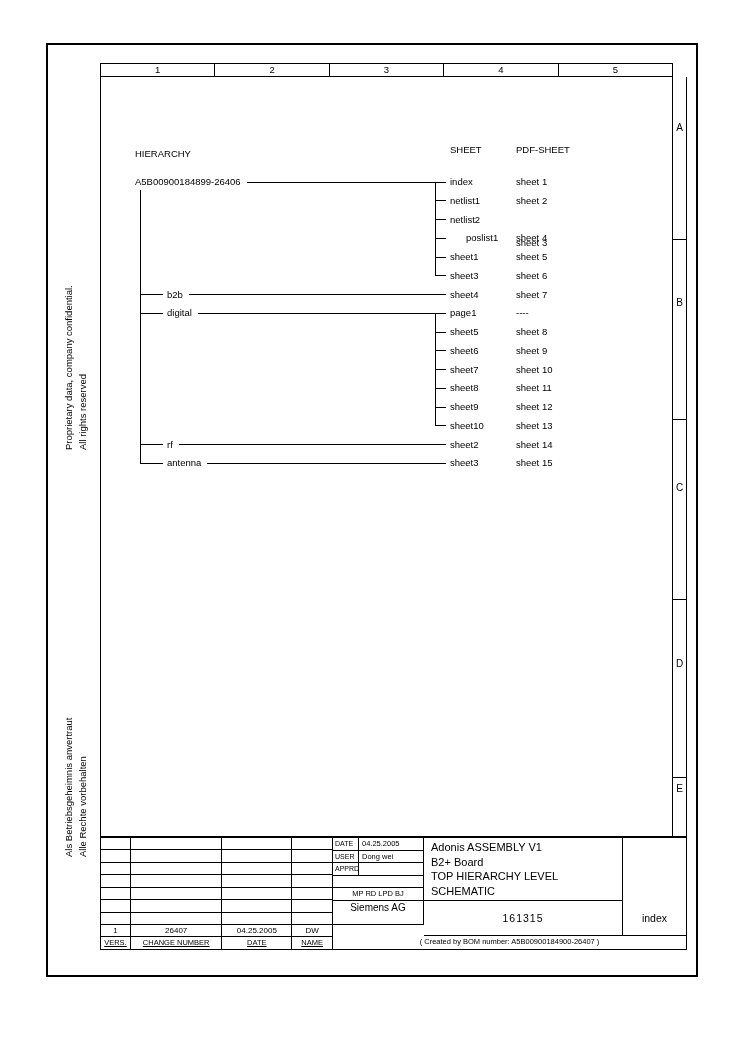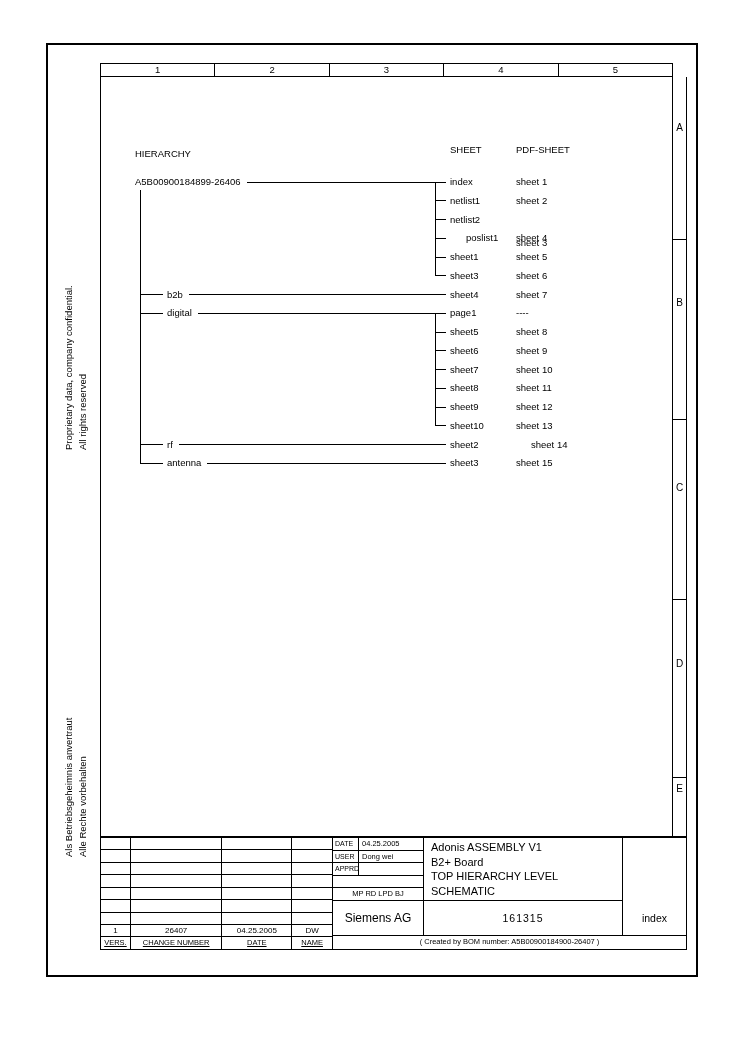--- a/index.html
+++ b/index.html
@@ -29,21 +29,21 @@
   .rev-row:last-child { border-bottom:none;text-decoration:underline; }
   .rev-cell { border-right:1px solid #000; text-align:center; font-size:8px; line-height:11.5px; overflow:hidden; }
   .rev-cell:last-child { border-right:none; }
   .rev-head .rev-cell { font-size:7.5px; }
   .appr { position:absolute; left:232px; top:0; width:91px; height:62.5px; border-right:1px solid #000; }
   .appr-row { display:flex; height:12.5px; border-bottom:1px solid #000; }
   .appr-label { width:26px; border-right:1px solid #000; font-size:7px; line-height:11px; padding-left:2px; }
   .appr-val { flex:1; font-size:7.5px; line-height:11px; padding-left:3px; white-space:nowrap; overflow:hidden; }
   .appr-row.no-div { border-bottom:1px solid #000; }
   .appr-dept { height:12.5px; border-bottom:1px solid #000; text-align:center; font-size:7.5px; line-height:11.5px; }
-  .company-cell { position:absolute; left:232px; top:63px; width:91px; height:35px; border-right:1px solid #000; border-bottom:1px solid #000; display:flex; align-items:center; justify-content:center; font-size:12px; }
+  .company-cell { position:absolute; left:232px; top:52px; width:91px; height:35px; border-right:1px solid #000; border-bottom:1px solid #000; display:flex; align-items:center; justify-content:center; font-size:10px; }
   .title-cell { position:absolute; left:323px; top:0; width:199px; height:62.5px; border-right:1px solid #000; border-bottom:1px solid #000; padding:2px 0 0 7px; }
   .title-line { font-size:11px; line-height:14.5px; white-space:nowrap; }
   .number-cell { position:absolute; left:323px; top:62.5px; width:199px; height:35px; border-right:1px solid #000; border-bottom:1px solid #000; display:flex; align-items:center; justify-content:center; font-size:10.5px; letter-spacing:1px; }
   .scale-cell { position:absolute; left:522px; top:0; width:63px; height:62.5px; border-bottom:1px solid #000; display:flex; align-items:center; justify-content:center; font-size:10px; }
   .sheetname-cell { position:absolute; left:522px; top:62.5px; width:63px; height:35px; border-bottom:1px solid #000; display:flex; align-items:center; justify-content:center; font-size:10.5px; }
   .bom-strip { position:absolute; left:232px; top:97.5px; width:353px; height:13px; text-align:center; font-size:7.5px; line-height:12px; }
 </style>
 </head>
 <body>
 
@@ -128,21 +128,21 @@
       <div class="hl" style="left: 435px; top: 406.5px; width: 11px;"></div>
       <div class="tree-text" style="left: 450px; top: 401px;">sheet9</div>
       <div class="tree-text" style="left: 516px; top: 401px;">sheet 12</div>
       <div class="hl" style="left: 435px; top: 425.25px; width: 11px;"></div>
       <div class="tree-text" style="left: 450px; top: 419.75px;">sheet10</div>
       <div class="tree-text" style="left: 516px; top: 419.75px;">sheet 13</div>
       <div class="hl" style="left: 140px; top: 444px; width: 23px;"></div>
       <div class="tree-text" style="left: 167px; top: 438.5px;">rf</div>
       <div class="hl" style="left: 179px; top: 444px; width: 267px;"></div>
       <div class="tree-text" style="left: 450px; top: 438.5px;">sheet2</div>
-      <div class="tree-text" style="left: 531px; top: 438.5px;">sheet 14</div>
+      <div class="tree-text" style="left: 516px; top: 438.5px;">sheet 14</div>
       <div class="hl" style="left: 140px; top: 462.75px; width: 23px;"></div>
       <div class="tree-text" style="left: 167px; top: 457.25px;">antenna</div>
       <div class="hl" style="left: 207px; top: 462.75px; width: 239px;"></div>
       <div class="tree-text" style="left: 450px; top: 457.25px;">sheet3</div>
       <div class="tree-text" style="left: 516px; top: 457.25px;">sheet 15</div>
       <div class="vl" style="left: 140px; top: 189.5px; height: 274.25px;"></div>
     </div>
 
   <div class="title-block">
     <div class="rev-table">

